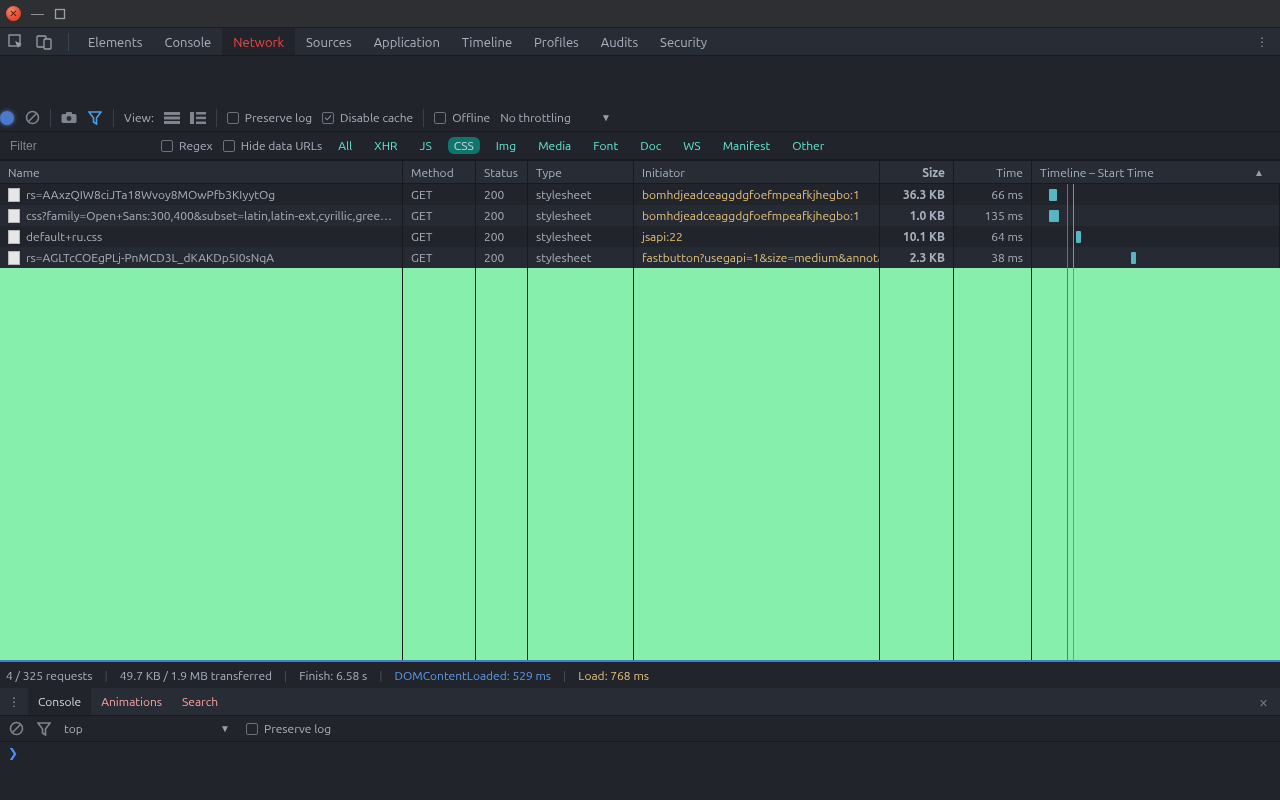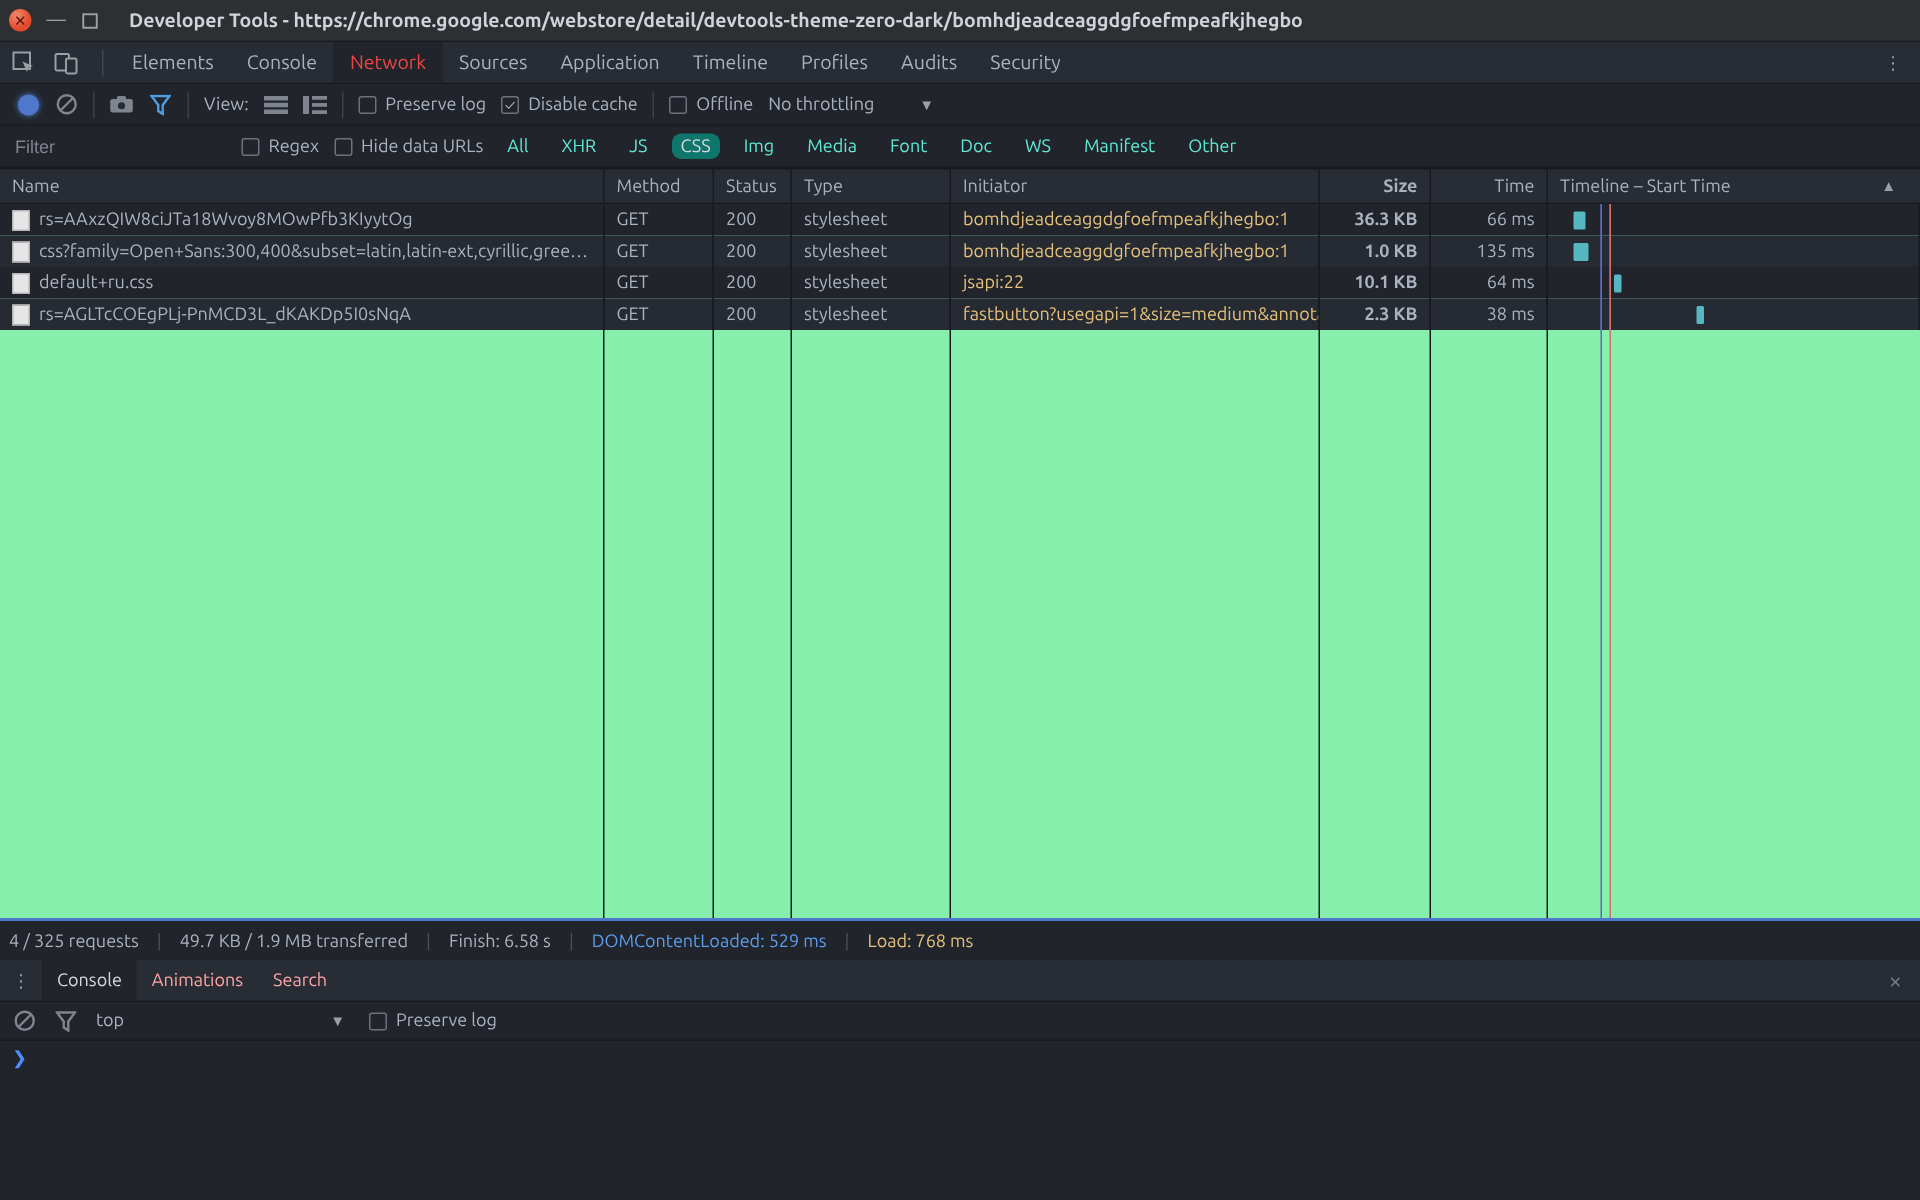--- a/index.html
+++ b/index.html
@@ -50,21 +50,21 @@
   }
   .main-tab.active { background: #21252b; color: #ef4444; }
   .kebab { margin-left: auto; padding: 0 12px; display: flex; align-items: center; color: #9aa0a6; }
 
   
   .net-toolbar {
     height: 28px;
     background: #21252b;
     border-bottom: 1px solid #181a1f;
     display: flex; align-items: center;
-    gap: 10px; padding: 0 12px;
+    gap: 10px; padding: 0 0; margin-top: 48px;
   }
   .tb-ic { width: 16px; height: 16px; display: inline-flex; align-items: center; justify-content: center; color: #9aa0a6; }
   .tb-record { width: 14px; height: 14px; border-radius: 50%; background: #4d78cc; box-shadow: 0 0 4px #4d78cc; }
   .tb-sep { width: 1px; height: 18px; background: #3a3f4b; }
   .view-label { color: #abb2bf; }
   .chk { display: flex; align-items: center; gap: 6px; color: #abb2bf; }
   .chk .box { width: 12px; height: 12px; border: 1px solid #6b717d; border-radius: 2px; display:flex; align-items:center; justify-content:center; font-size:10px; color:#abb2bf; }
   .chk .box.checked::after { content: "✓"; color:#abb2bf; font-size:10px; line-height:1; }
   .throttle { display:flex; align-items:center; gap:30px;}
   .caret-down { font-size: 10px; color: #9aa0a6; }
@@ -167,21 +167,20 @@
 <div class="titlebar">
   <div class="win-btns">
     <div class="win-close">✕</div>
     <div class="win-min">—</div>
     <div class="win-max">
       <svg width="12" height="12" viewBox="0 0 12 12">
           <rect x="1.5" y="1.5" width="9" height="9" fill="none" stroke="#9aa0a6" stroke-width="1.3"></rect>
         </svg>
     </div>
   </div>
-  <div class="title-text">Developer Tools - https://chrome.google.com/webstore/detail/devtools-theme-zero-dark/bomhdjeadceaggdgfoefmpeafkjhegbo</div>
 </div>
 
 <div class="main-tabs">
   <div class="icon-group">
     <span class="devtools-icon">
       <svg width="16" height="16" viewBox="0 0 16 16">
           <rect x="1" y="1" width="11" height="11" fill="none" stroke="#9aa0a6" stroke-width="1.3"></rect>
           <path d="M7 7 L14 10 L11 11 L10 14 Z" fill="#9aa0a6"></path>
         </svg>
     </span>

